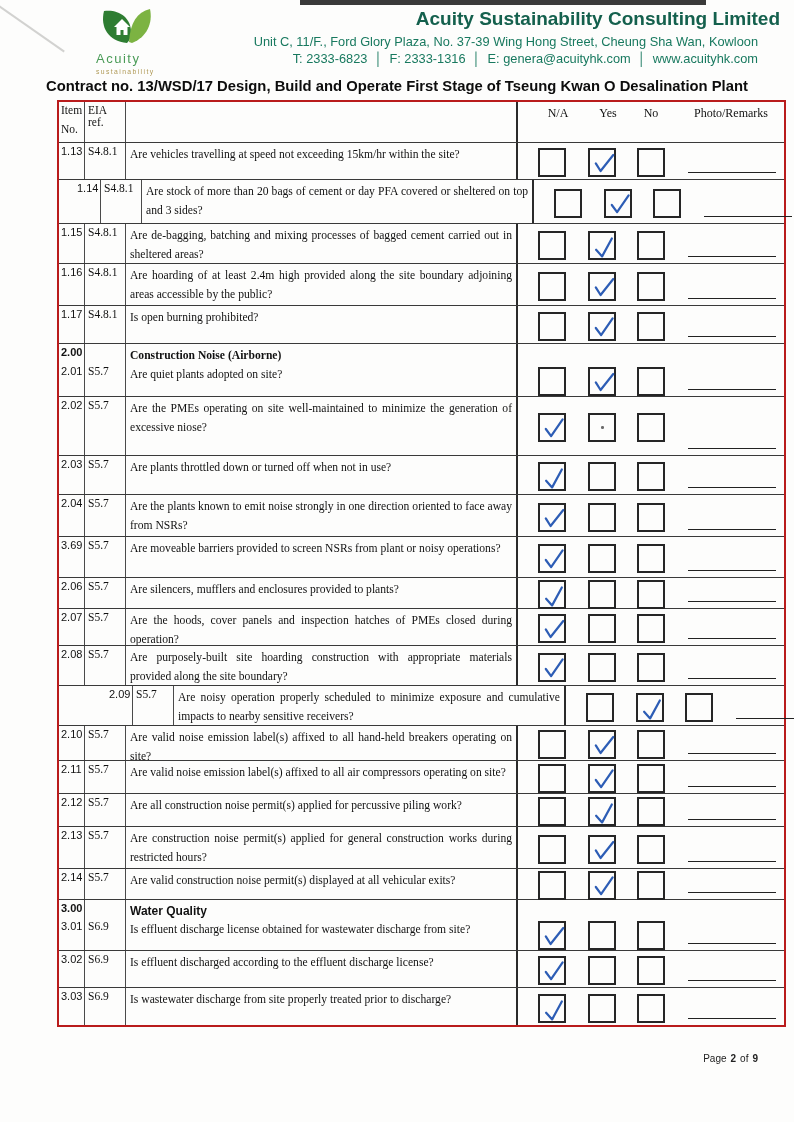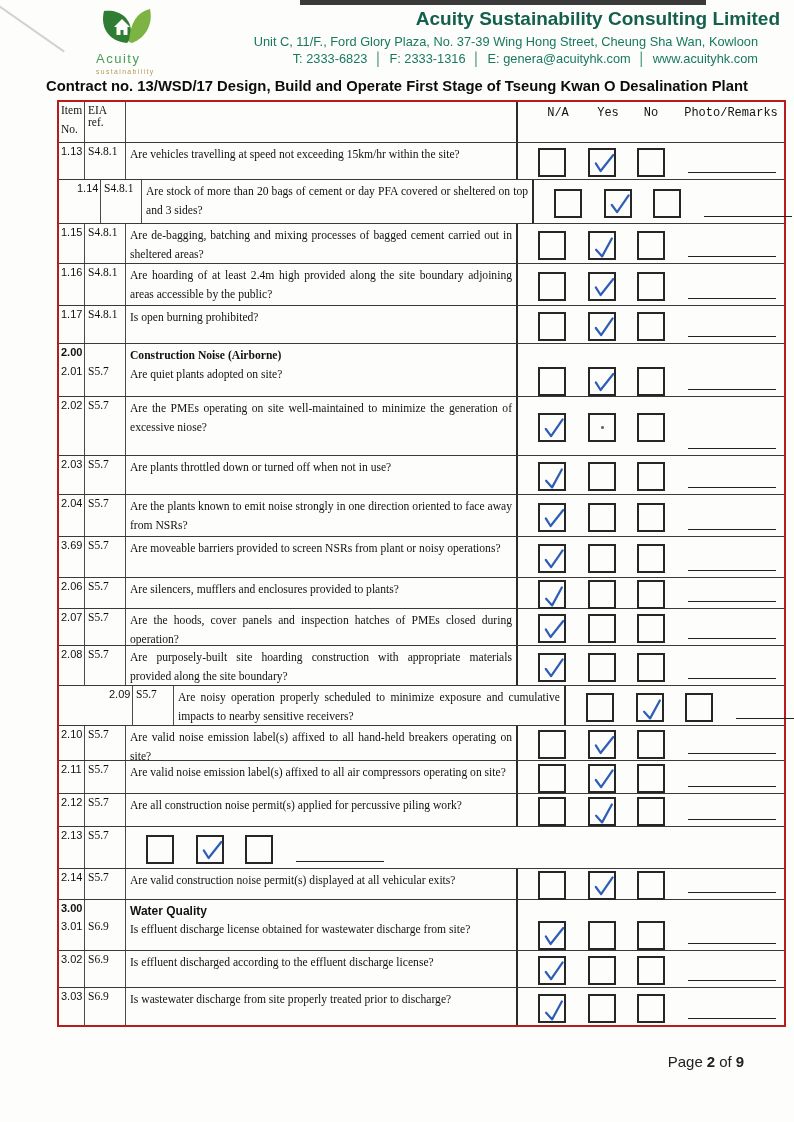--- a/index.html
+++ b/index.html
@@ -22,38 +22,38 @@
   .row.first,.row.no-top{border-top:none;}
   .c{position:relative;}
   .item{font-size:11px;padding:2px 1px 0 2px;border-right:1.3px solid #4a4a4a;}
   .eia{font-family:"Liberation Serif",serif;font-size:11.5px;padding:2px 1px 0 3px;border-right:1.3px solid #4a4a4a;}
   .q{font-family:"Liberation Serif",serif;font-size:11.6px;line-height:19px;padding:2px 4px 0 4px;border-right:2px solid #2b2b2b;text-align:justify;overflow:hidden;}
   .q.sec{font-weight:bold;text-align:left;}
   .q.sec.sans{font-family:"Liberation Sans",sans-serif;font-size:12px;}
   .bold{font-weight:bold;}
   .hdr{font-family:"Liberation Serif",serif;font-size:11.5px;}
   .hdr .l2{display:block;margin-top:7px;}
-  .hdr-checks span{position:absolute;top:4px;font-family:Liberation Mono, monospace;font-size:12px;text-align:center;}
+  .hdr-checks span{position:absolute;top:4px;font-family:Liberation Serif, serif;font-size:12px;text-align:center;}
   .h-na{left:22px;width:36px;}
   .h-yes{left:72px;width:36px;}
   .h-no{left:118px;width:30px;}
   .h-rm{left:160px;width:106px;}
   
   .box{position:absolute;top:50%;width:24px;height:25px;margin-top:-13px;border:2px solid #262626;background:#fdfdfc;}
   .b-na{left:20px;}
   .b-yes{left:70px;}
   .b-no{left:119px;}
   .rline{position:absolute;left:170px;width:88px;bottom:6px;border-bottom:1.6px solid #222;}
   .tick{position:absolute;left:1px;top:1px;width:25px;height:25px;overflow:visible;}
   .tick path{fill:none;stroke:var(--tick);stroke-width:2.3px;stroke-linecap:round;stroke-linejoin:round;}
   .row:nth-child(3n) .tick{transform:rotate(-6deg) translateY(2px);}
   .row:nth-child(3n+1) .tick{transform:rotate(4deg);}
   .dot{position:absolute;left:11px;top:11px;width:2.5px;height:2.5px;border-radius:50%;background:#6b6b6b;}
   
-  .page-footer{position:absolute;top:1053px;right:46px;font-size:15px;color:#222;}
+  .page-footer{position:absolute;top:1053px;right:32px;font-size:10px;color:#222;}
   .page-footer span{margin-right:4px;}
   .page-footer b{margin-right:4px;}
 </style>
 </head>
 <body>
 
 <div class="page">
   <div class="scan-strip"></div>
   <div class="scan-crease"></div>
 
@@ -352,20 +352,21 @@
                 <path d="M5 13.5 L10.5 21 L22.5 3.5"></path>
               </svg>
             </span>
             <span class="box b-no"></span>
             <span class="rline"></span>
           </div>
         </div>
         <div class="row" style="height: 41px;">
           <div class="c item">2.13</div>
           <div class="c eia">S5.7</div>
+          <div class="c q">Are construction noise permit(s) applied for general construction works during restricted hours?</div>
           <div class="c checks">
             <span class="box b-na"></span>
             <span class="box b-yes">
               <svg class="tick" viewBox="0 0 26 26">
                 <path d="M5 13.5 L10.5 21 L22.5 3.5"></path>
               </svg>
             </span>
             <span class="box b-no"></span>
             <span class="rline"></span>
           </div>

